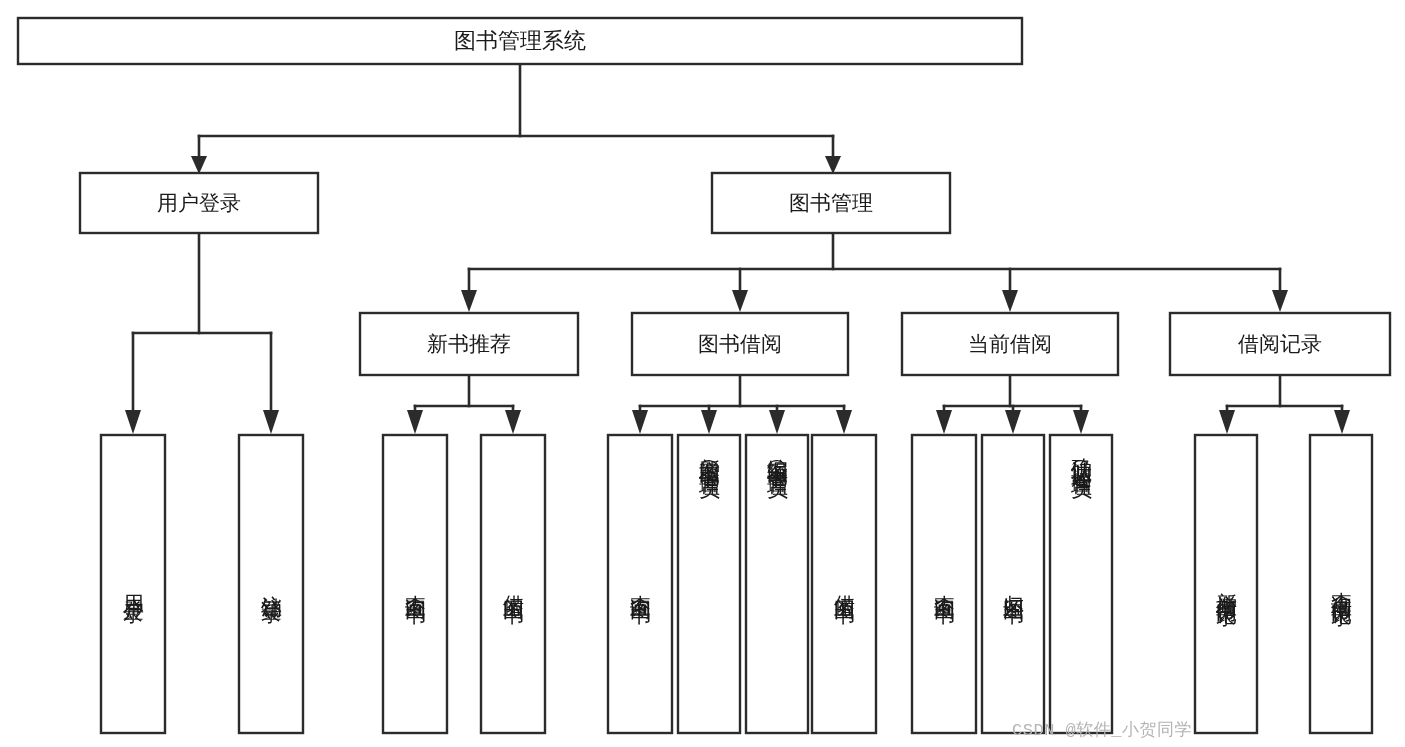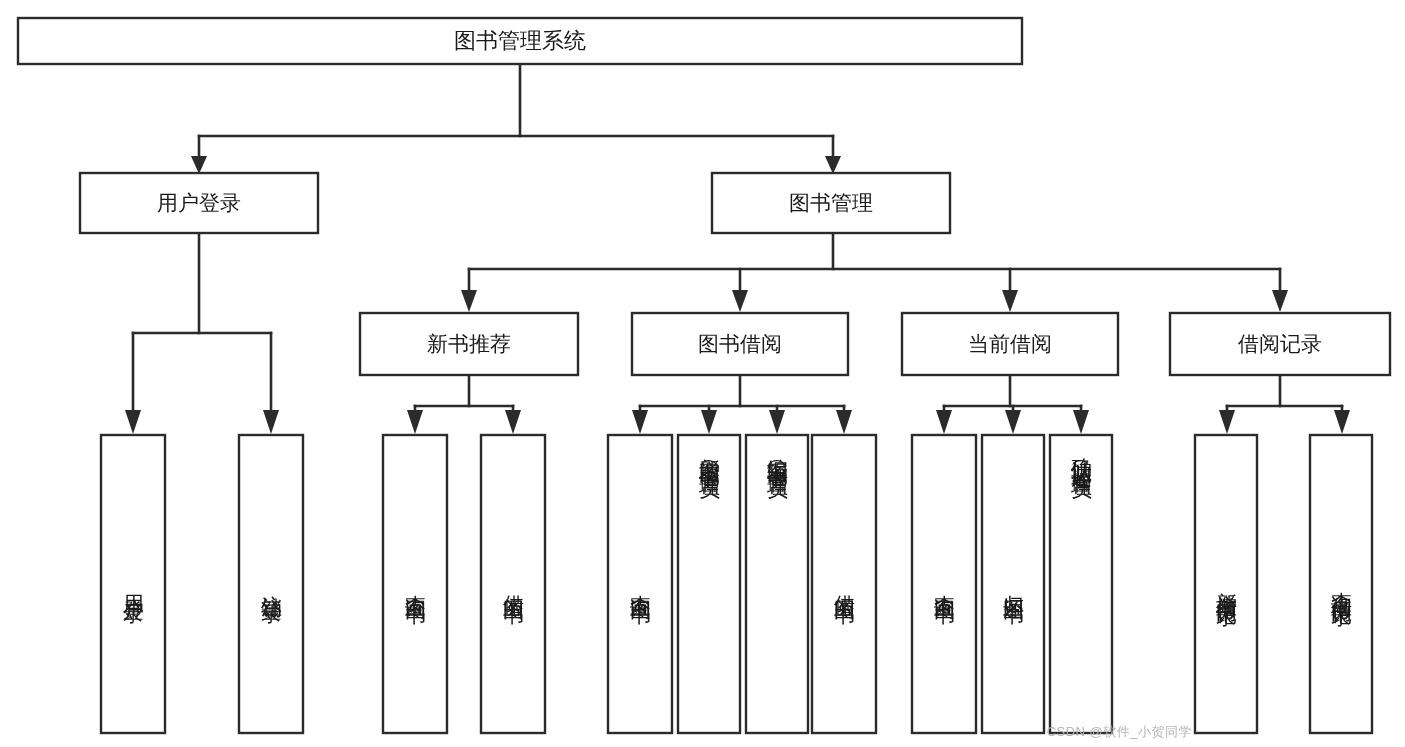--- a/index.html
+++ b/index.html
@@ -68,22 +68,22 @@
     font-size: 21px;
     line-height: 1;
     color: #1a1a1a;
     letter-spacing: 3px;
     white-space: nowrap;
   }
   .watermark {
     position: absolute;
     right: 8px;
     bottom: 6px;
-    font-family: Liberation Sans, sans-serif;
-    font-size: 13px;
+    font-family: Liberation Mono, monospace;
+    font-size: 17px;
     color: #b4b4b4;
     white-space: nowrap;
     letter-spacing: 0.5px;
   }
 </style>
 </head>
 <body>
 
 <div id="diagram-root">
 

